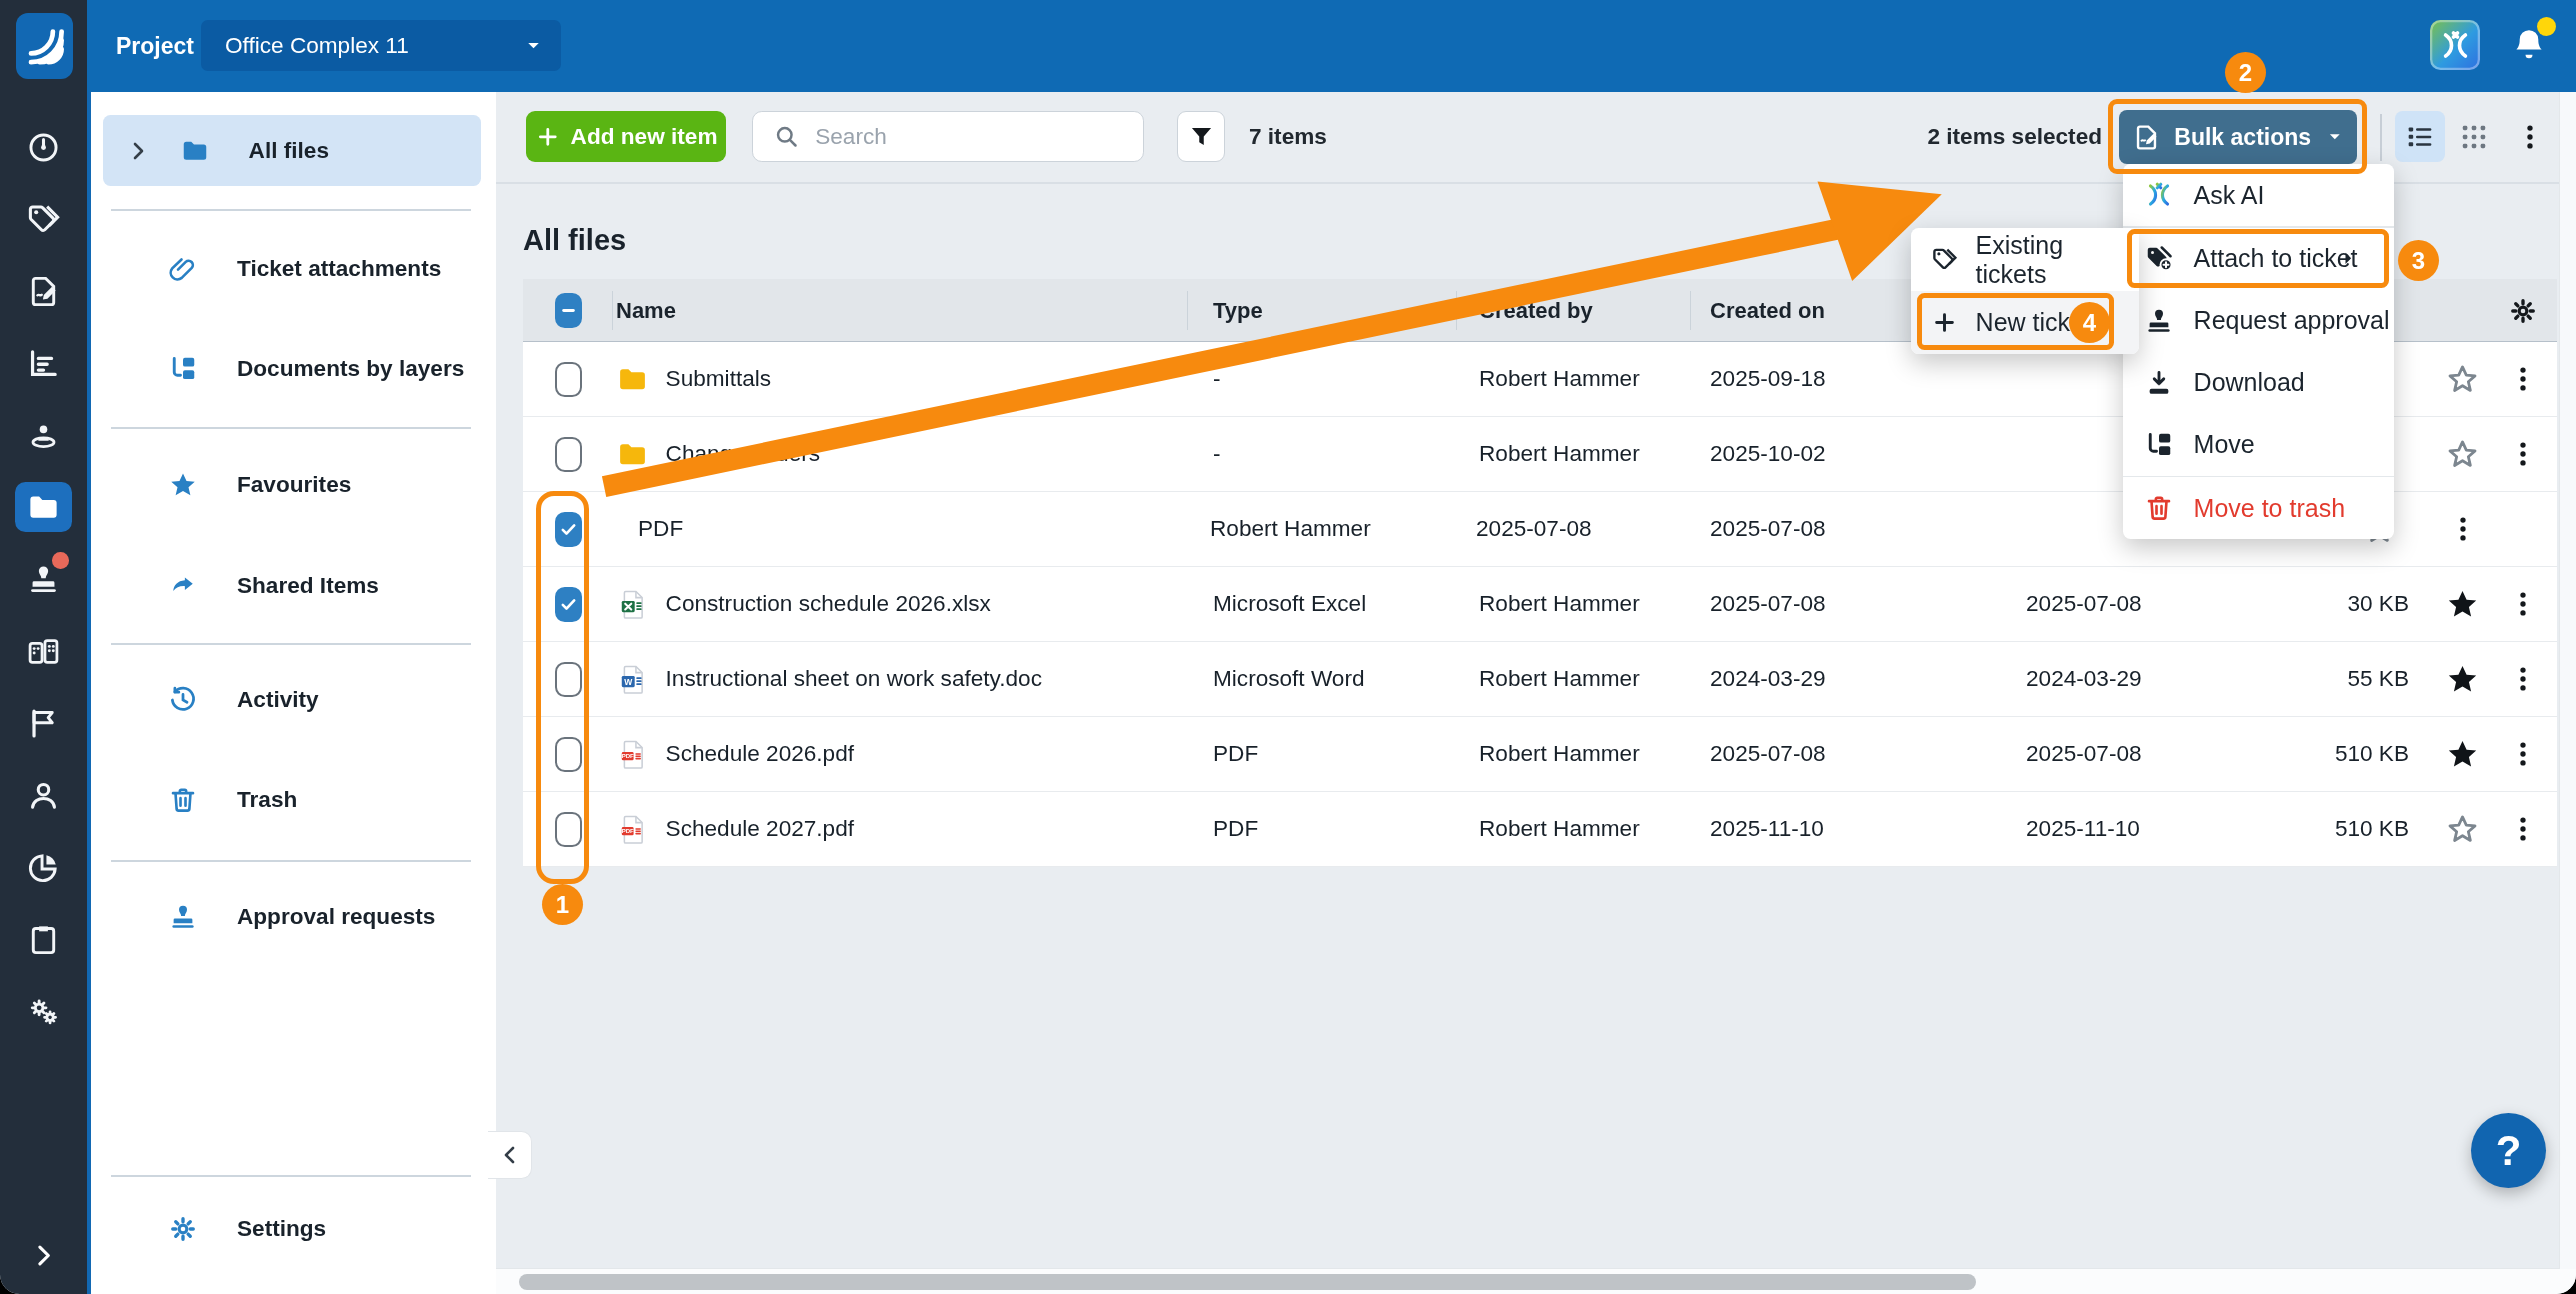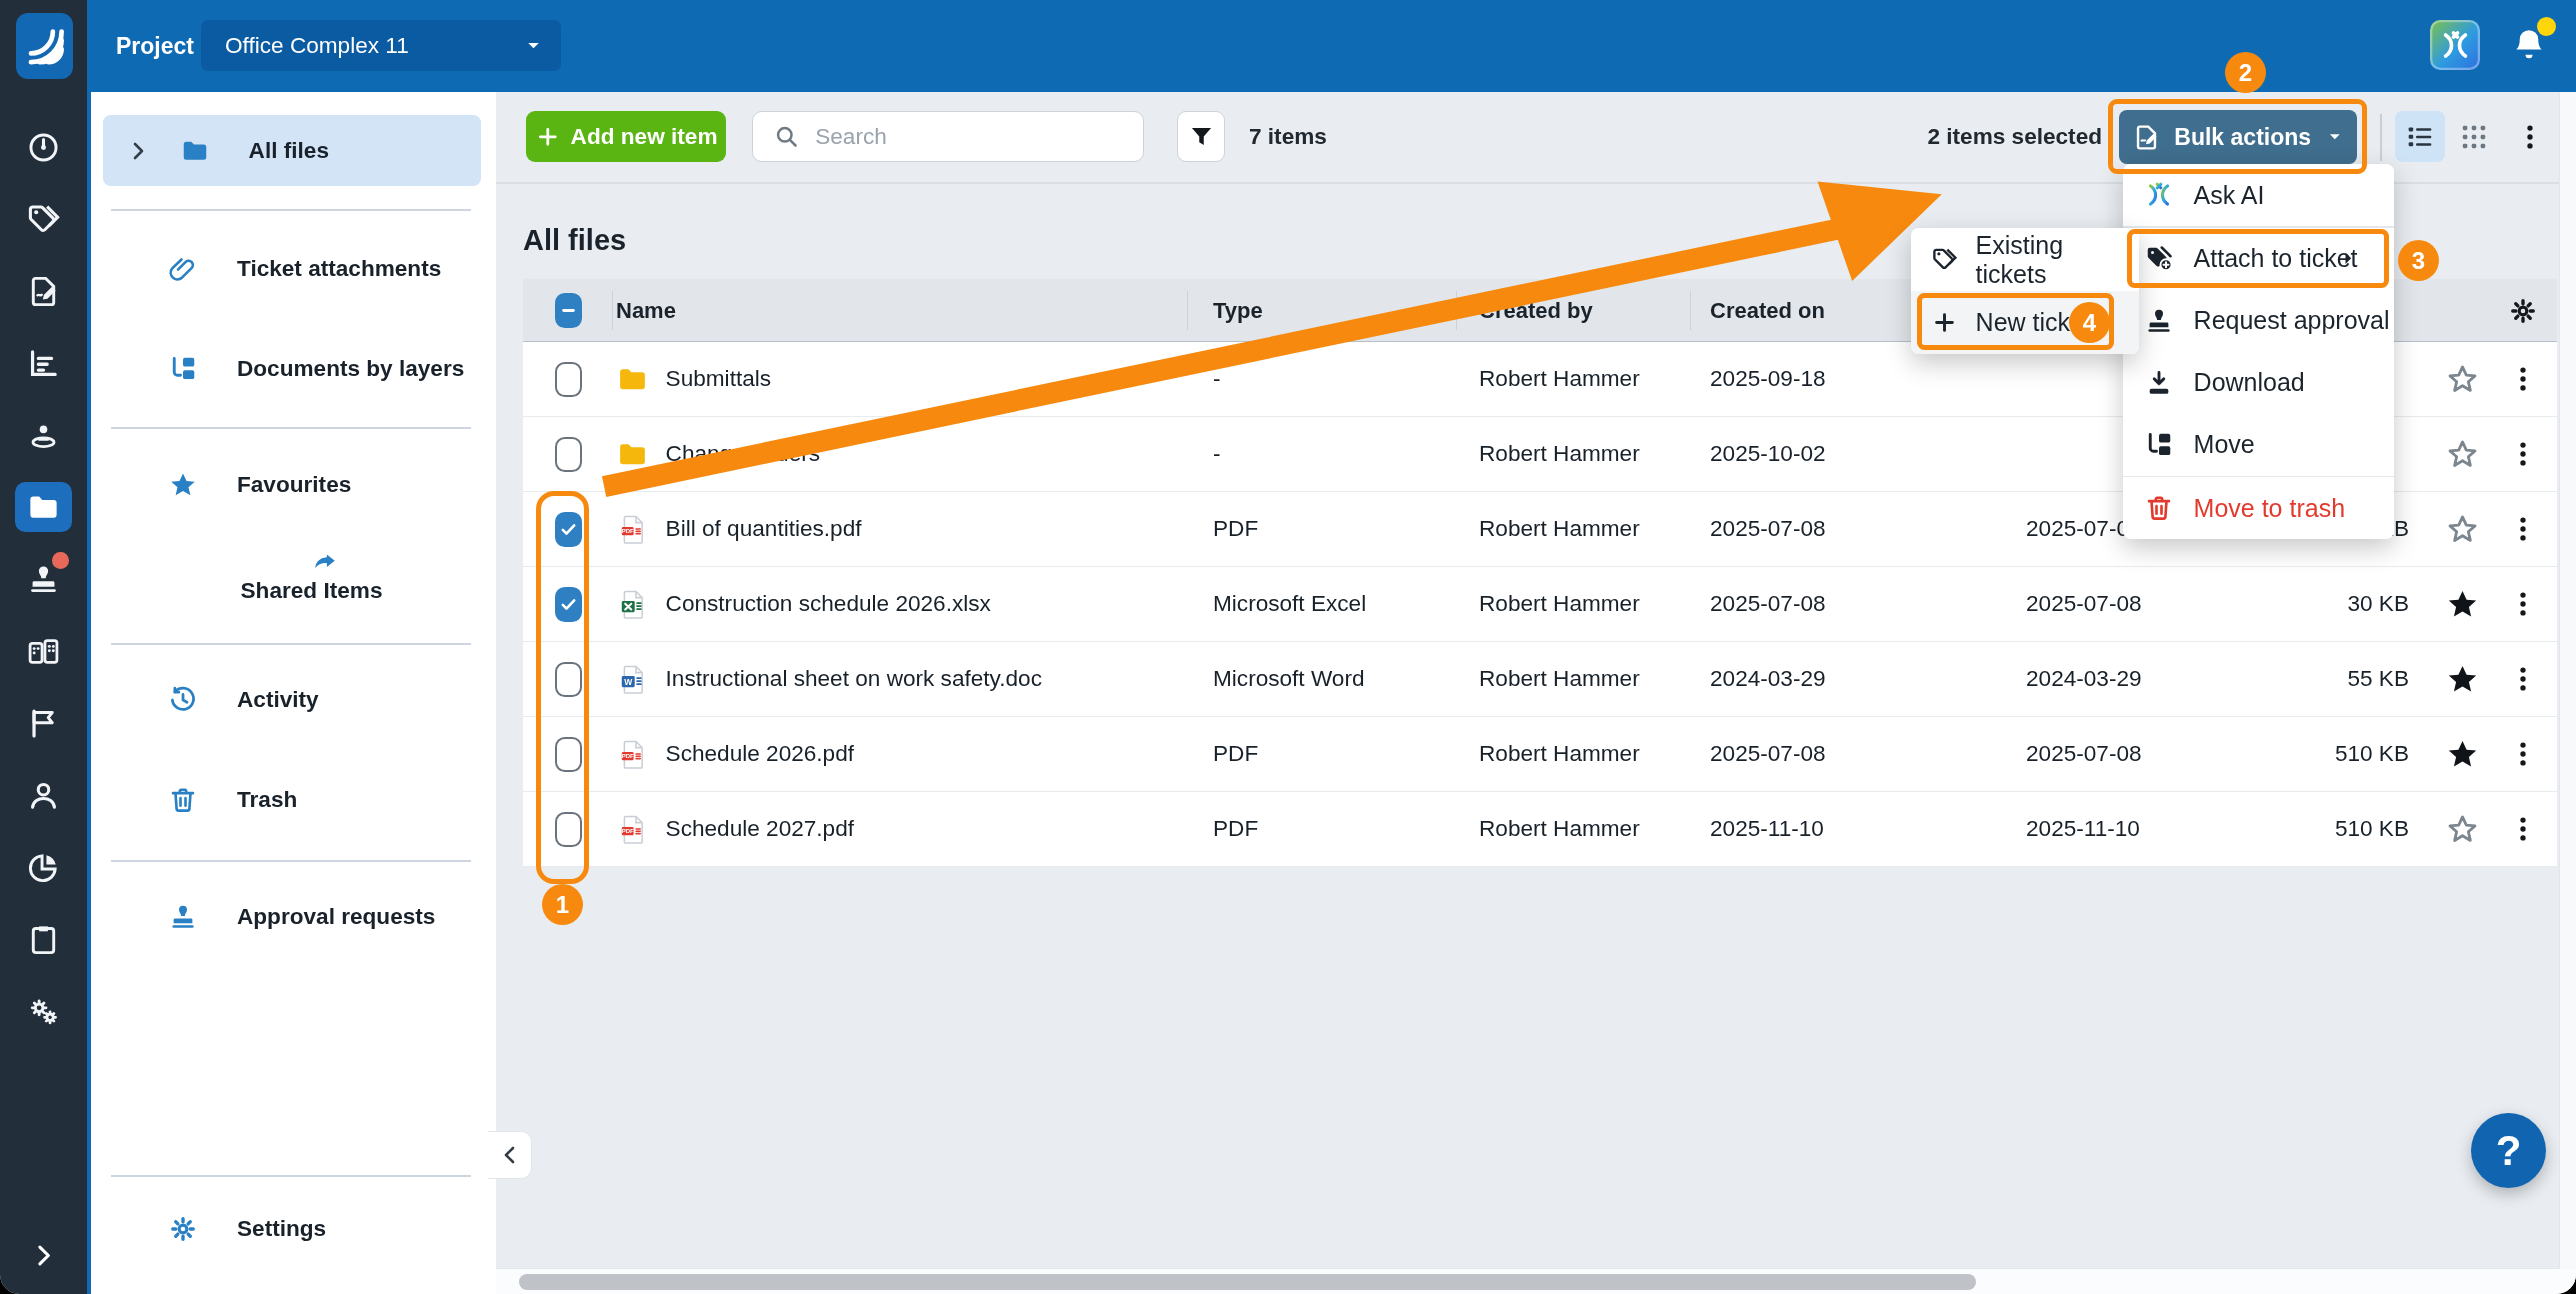--- a/index.html
+++ b/index.html
@@ -46,21 +46,21 @@
   .sb-item{position:absolute;left:12px;width:378px;display:flex;align-items:center;cursor:pointer;color:#19222B;}
   .sb-item .ic{width:30px;height:30px;color:#2980C4;flex:none;}
   .sb-item .chev{width:24px;height:24px;color:#343E48;margin:0 30px 0 22.6px;}
   .sb-item .lbl{font-size:22.6px;font-weight:700;margin-left:39px;white-space:nowrap;}
   .sb-item.sel{background:#D3E4F6;border-radius:7.5px;height:71px;top:23px;}
   .sb-item:not(.sel) .ic{margin-left:65px;}
   .sb-item:nth-child(1){top:23px;height:71px;}
   .sb-item:nth-child(2){top:139px;height:75px;}
   .sb-item:nth-child(3){top:239px;height:75px;}
   .sb-item:nth-child(4){top:355px;height:75px;}
-  .sb-item:nth-child(5){top:456px;height:75px;flex-direction:column;}
+  .sb-item:nth-child(5){top:456px;height:75px;}
   .sb-item:nth-child(6){top:570px;height:75px;}
   .sb-item:nth-child(7){top:670px;height:75px;}
   .sb-item:nth-child(8){top:787px;height:75px;}
   .sb-item:nth-child(9){top:1099px;height:75px;}
   .sb-div{position:absolute;left:20.3px;width:360px;height:1.5px;background:#CDD6DE;}
   .sb-div:nth-child(10){top:117px;}
   .sb-div:nth-child(11){top:335px;}
   .sb-div:nth-child(12){top:551px;}
   .sb-div:nth-child(13){top:768px;}
   .sb-div:nth-child(14){top:1083px;}
@@ -535,30 +535,20 @@
               </g>
             </svg>
           </span>
         </div>
         <div class="row tgrid">
           <span class="cb on">
             <svg class="ic" viewBox="0 0 24 24">
               <path d="M5.5 12.5l4.2 4.2 8.8-9.4" fill="none" stroke="#fff" stroke-width="3" stroke-linecap="round" stroke-linejoin="round"></path>
             </svg>
           </span>
-          <span class="name-cell">
-            <svg class="ic" viewBox="0 0 24 24" style="color:#F6B70C;font-size:30px">
-              <path d="M7 2.5h7.5L19 6.9V21a.9.9 0 0 1-.9.9H7a.9.9 0 0 1-.9-.9V3.4A.9.9 0 0 1 7 2.5z" fill="#fff" stroke="#C9CED6" stroke-width="1.1"></path>
-              <path d="M14.5 2.7V7h4.3" fill="none" stroke="#C9CED6" stroke-width="1.1"></path>
-              <rect x="4.2" y="10.2" width="8.6" height="6" rx="1" fill="#E23B2E"></rect>
-              <text x="8.5" y="14.8" font-size="4.4" font-weight="bold" fill="#fff" text-anchor="middle" font-family="sans-serif">PDF</text>
-              <path d="M14.6 11.6h3M14.6 13.3h3M14.6 15h3" stroke="#E23B2E" stroke-width="1.1" stroke-linecap="round"></path>
-            </svg>
-            <span>Bill of quantities.pdf</span>
-          </span>
           <span class="pl33">PDF</span>
           <span class="pl29">Robert Hammer</span>
           <span class="pl25">2025-07-08</span>
           <span class="pl25">2025-07-08</span>
           <span class="sz">79 KB</span>
           <span class="star-btn ctr">
             <svg class="ic" viewBox="0 0 24 24">
               <path d="M12 3.4l2.6 5.6 6 .5-4.6 4 1.4 6L12 16.3 6.6 19.5l1.4-6-4.6-4 6-.5z" fill="none" stroke="currentColor" stroke-width="1.9" stroke-linejoin="round"></path>
             </svg>
           </span>

